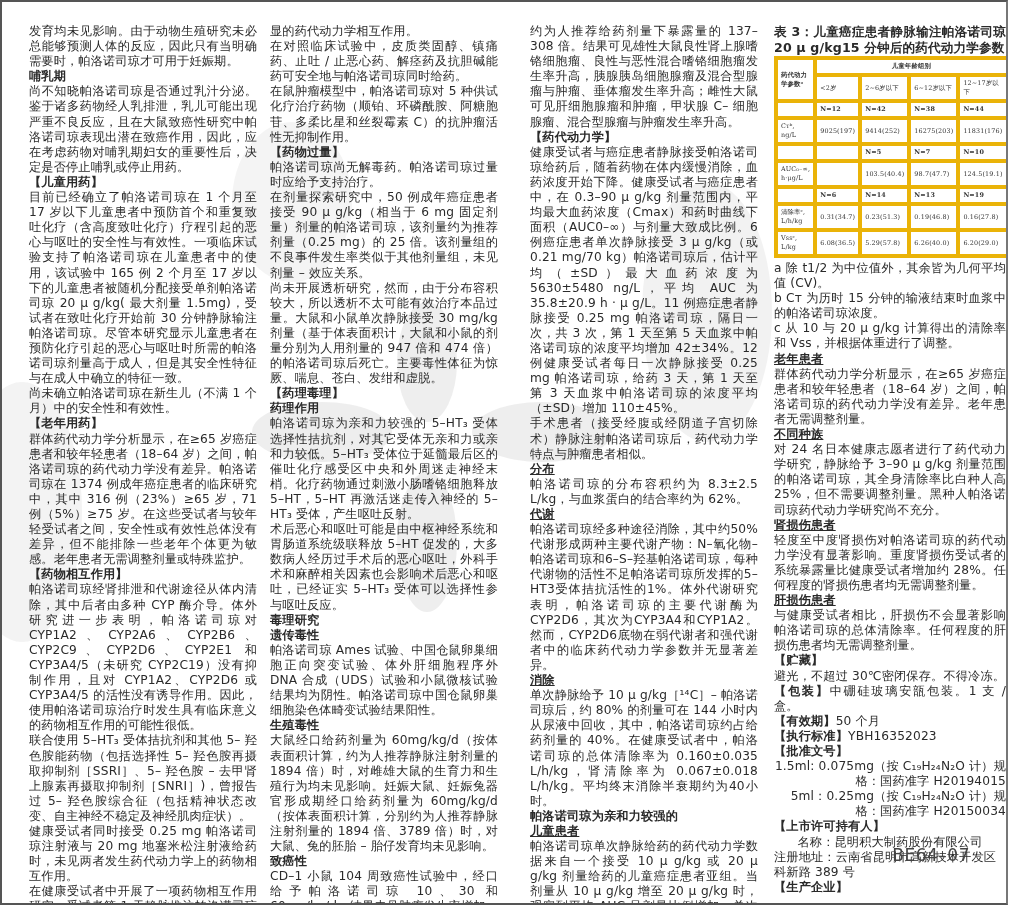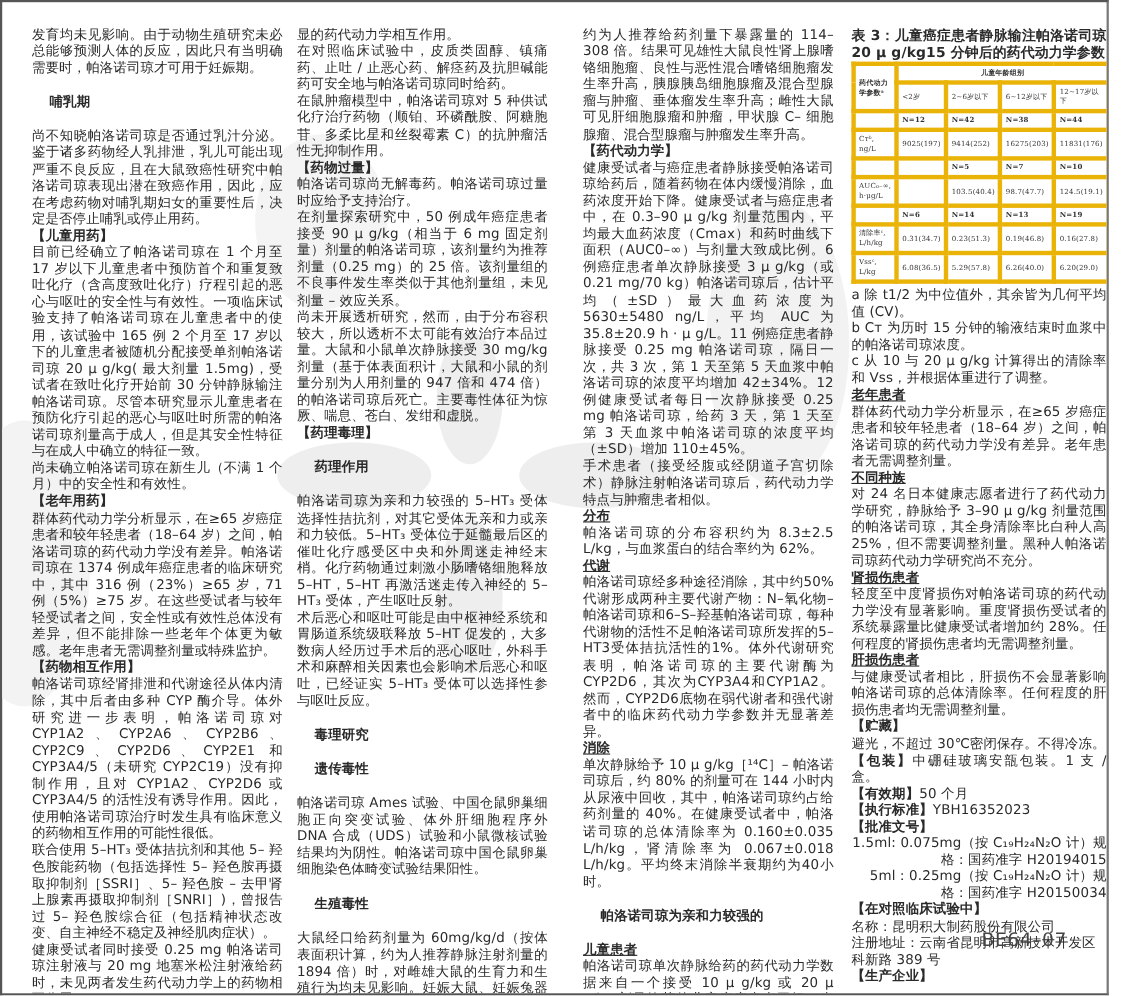--- a/index.html
+++ b/index.html
@@ -23,21 +23,21 @@
   }
   .cols { position:absolute; inset:0; }
   .col {
     position:absolute; top:22px; width:228px;
     font-size:12.2px; line-height:15.1px; letter-spacing:0.15px;
     text-align:justify;
   }
   .col p { margin:0; }
   .col .h { font-weight:bold; margin:0; }
   .col .sub { font-weight:bold; text-decoration:underline; margin:0; }
-  .col .subplain { font-weight:bold; margin:16px; }
+  .col .subplain { font-weight:bold; margin:0; }
   #c1 { left:27px; }
   #c2 { left:268px; }
   #c3 { left:528px; }
   #c4 { left:772px; width:232px; }
   .tbl-title { font-weight:bold; font-size:12.6px; line-height:16px; margin:0 0 2px 0; }
   table.pk {
     border-collapse:collapse; width:226px; font-family:"DejaVu Serif","Liberation Serif",serif;
     font-size:6.4px; line-height:9px; color:#333; margin-bottom:3px;
   }
   table.pk td, table.pk th { border:4px solid #eab308; padding:2px 3px; text-align:left; font-weight:normal; }
@@ -109,21 +109,21 @@
       <p class="subplain">遗传毒性</p>
       <p>帕洛诺司琼 Ames 试验、中国仓鼠卵巢细胞正向突变试验、体外肝细胞程序外 DNA 合成（UDS）试验和小鼠微核试验结果均为阴性。帕洛诺司琼中国仓鼠卵巢细胞染色体畸变试验结果阳性。</p>
       <p class="subplain">生殖毒性</p>
       <p>大鼠经口给药剂量为 60mg/kg/d（按体表面积计算，约为人推荐静脉注射剂量的 1894 倍）时，对雌雄大鼠的生育力和生殖行为均未见影响。妊娠大鼠、妊娠兔器官形成期经口给药剂量为 60mg/kg/d（按体表面积计算，分别约为人推荐静脉注射剂量的 1894 倍、3789 倍）时，对大鼠、兔的胚胎 – 胎仔发育均未见影响。</p>
       <p class="subplain">致癌性</p>
       <p>CD–1 小鼠 104 周致癌性试验中，经口给予帕洛诺司琼 10、30 和 60mg/kg/d，结果未见肿瘤发生率增加，最高剂量的系统暴露量（血浆 AUC）约为人推荐静脉给药剂量（0.25mg）时暴露量（AUC）的 150–289 倍。</p>
 
     </div>
 
     <div class="col" id="c3">
-      <p>约为人推荐给药剂量下暴露量的 114–308 倍。结果可见雄性大鼠良性肾上腺嗜铬细胞瘤、良性与恶性混合嗜铬细胞瘤发生率升高，胰腺胰岛细胞腺瘤及混合型腺瘤与肿瘤、垂体瘤发生率升高；雌性大鼠可见肝细胞腺瘤和肿瘤，甲状腺 C– 细胞腺瘤、混合型腺瘤与肿瘤发生率升高。</p>
+      <p>约为人推荐给药剂量下暴露量的 137–308 倍。结果可见雄性大鼠良性肾上腺嗜铬细胞瘤、良性与恶性混合嗜铬细胞瘤发生率升高，胰腺胰岛细胞腺瘤及混合型腺瘤与肿瘤、垂体瘤发生率升高；雌性大鼠可见肝细胞腺瘤和肿瘤，甲状腺 C– 细胞腺瘤、混合型腺瘤与肿瘤发生率升高。</p>
       <p class="h">【药代动力学】</p>
       <p>健康受试者与癌症患者静脉接受帕洛诺司琼给药后，随着药物在体内缓慢消除，血药浓度开始下降。健康受试者与癌症患者中，在 0.3–90 μ g/kg 剂量范围内，平均最大血药浓度（Cmax）和药时曲线下面积（AUC0–∞）与剂量大致成比例。6 例癌症患者单次静脉接受 3 μ g/kg（或 0.21 mg/70 kg）帕洛诺司琼后，估计平均（±SD）最大血药浓度为 5630±5480 ng/L，平均 AUC 为 35.8±20.9 h · μ g/L。11 例癌症患者静脉接受 0.25 mg 帕洛诺司琼，隔日一次，共 3 次，第 1 天至第 5 天血浆中帕洛诺司琼的浓度平均增加 42±34%。12 例健康受试者每日一次静脉接受 0.25 mg 帕洛诺司琼，给药 3 天，第 1 天至第 3 天血浆中帕洛诺司琼的浓度平均（±SD）增加 110±45%。</p>
       <p>手术患者（接受经腹或经阴道子宫切除术）静脉注射帕洛诺司琼后，药代动力学特点与肿瘤患者相似。</p>
       <p class="sub">分布</p>
       <p>帕洛诺司琼的分布容积约为 8.3±2.5 L/kg，与血浆蛋白的结合率约为 62%。</p>
       <p class="sub">代谢</p>
       <p>帕洛诺司琼经多种途径消除，其中约50%代谢形成两种主要代谢产物：N–氧化物–帕洛诺司琼和6–S–羟基帕洛诺司琼，每种代谢物的活性不足帕洛诺司琼所发挥的5–HT3受体拮抗活性的1%。体外代谢研究表明，帕洛诺司琼的主要代谢酶为CYP2D6，其次为CYP3A4和CYP1A2。然而，CYP2D6底物在弱代谢者和强代谢者中的临床药代动力学参数并无显著差异。</p>
       <p class="sub">消除</p>
       <p>单次静脉给予 10 μ g/kg［¹⁴C］– 帕洛诺司琼后，约 80% 的剂量可在 144 小时内从尿液中回收，其中，帕洛诺司琼约占给药剂量的 40%。在健康受试者中，帕洛诺司琼的总体清除率为 0.160±0.035 L/h/kg，肾清除率为 0.067±0.018 L/h/kg。平均终末消除半衰期约为40小时。</p>
       <p class="subplain">帕洛诺司琼为亲和力较强的</p>
@@ -209,22 +209,22 @@
       <p class="sub">肝损伤患者</p>
       <p>与健康受试者相比，肝损伤不会显著影响帕洛诺司琼的总体清除率。任何程度的肝损伤患者均无需调整剂量。</p>
       <p class="h">【贮藏】</p>
       <p>避光，不超过 30℃密闭保存。不得冷冻。</p>
       <p><b>【包装】</b><span>中硼硅玻璃安瓿包装。1 支 / 盒。</span></p>
       <p><b>【有效期】</b><span>50 个月</span></p>
       <p><b>【执行标准】</b><span>YBH16352023</span></p>
       <p class="h">【批准文号】</p>
       <p style="text-align:right">1.5ml: 0.075mg（按 C₁₉H₂₄N₂O 计）规格：国药准字 H20194015</p>
       <p style="text-align:right">5ml：0.25mg（按 C₁₉H₂₄N₂O 计）规格：国药准字 H20150034</p>
-      <p class="h">【在对照临床试验中】</p>
-      <p style="text-align:left">名称：昆明积大制药股份有限公司</p>
+      <p class="h">【上市许可持有人】</p>
+      <p style="text-align:center">名称：昆明积大制药股份有限公司</p>
       <p style="text-align:left">注册地址：云南省昆明市高新技术开发区科新路 389 号</p>
       <p class="h">【生产企业】</p>
       <div class="logo-row">
         <div class="logo"></div>
         <div>
           <div class="co-cn">昆明积大制药股份有限公司</div>
           <div class="co-en">KUNMING JIDA PHARMACEUTICAL CO.,LTD.</div>
         </div>
       </div>
       <div class="contact">

